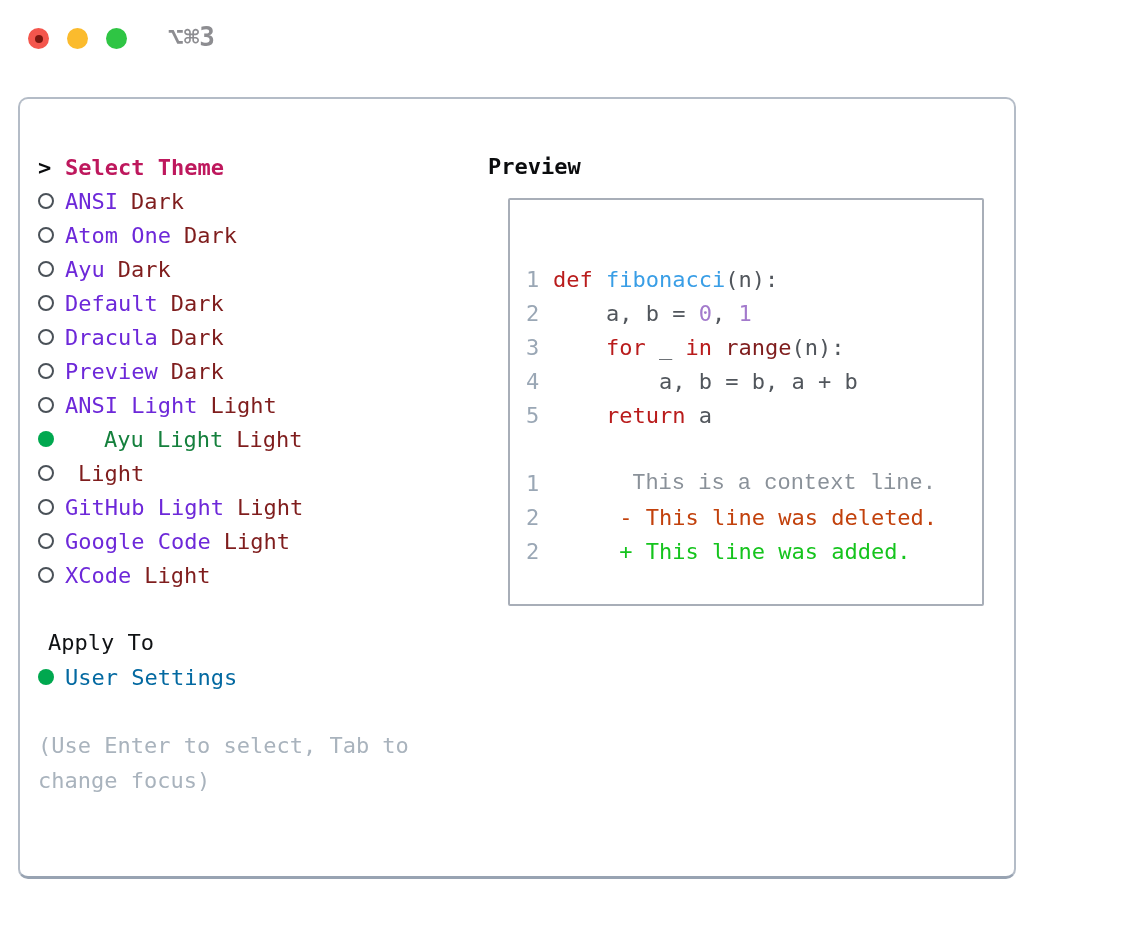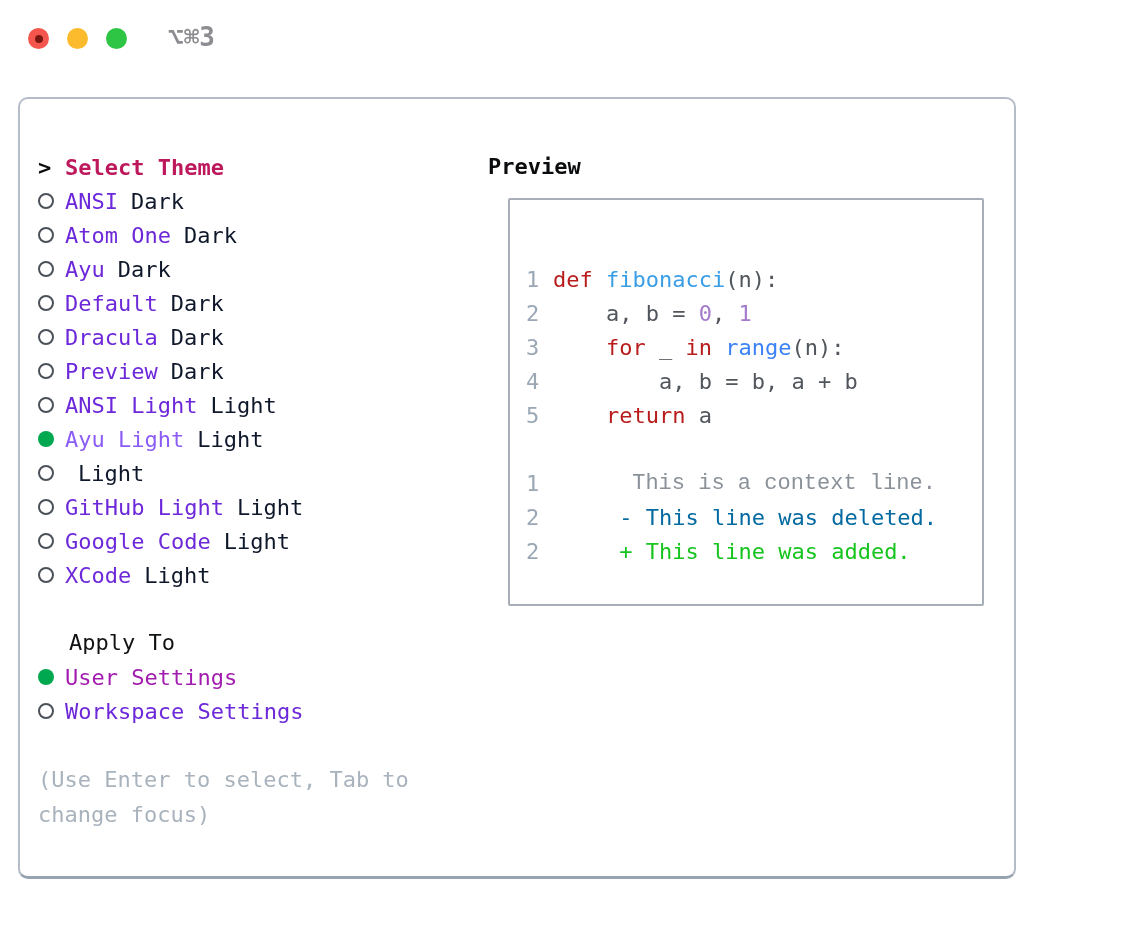--- a/index.html
+++ b/index.html
@@ -24,41 +24,41 @@
 
   
   .left{position:absolute;left:18px;top:51px;width:440px;font-size:22px;color:#383e46;}
   .row{display:flex;align-items:center;height:34px;white-space:pre;}
   .marker{width:27px;flex:0 0 27px;display:flex;align-items:center;}
   .cursor{font-weight:bold;color:#0b0c0e;}
   .ring{width:12px;height:12px;border:2.5px solid #4a5158;border-radius:50%;}
   .dotfill{width:16px;height:16px;border-radius:50%;background:#00a84f;}
   .hlabel{font-weight:bold;color:#be185d;}
   .name{color:#6d28d9;}
-  .variant{color:#0f172a;margin-left:13px;}
-  .theme-row.selected .name{color:#8b5cf6;}
-  .apply-header{margin-left:31px;margin-top:34px;height:34px;line-height:34px;color:#101214;}
-  .apply-row.selected .name{color:#a21caf;}
+  .variant{color:#7f1d1d;margin-left:13px;}
+  .theme-row.selected .name{color:#15803d;margin-left:39px;}
+  .apply-header{margin-left:10px;margin-top:34px;height:34px;line-height:34px;color:#101214;}
+  .apply-row.selected .name{color:#0369a1;}
   .hint{margin-top:34px;max-width:398px;line-height:35px;color:#a9b3bd;}
 
   
   .ptitle{position:absolute;left:468px;top:51px;height:34px;line-height:34px;
           font-size:22px;font-weight:bold;color:#0b0c0e;}
   .pbox{position:absolute;left:488px;top:99px;width:472px;height:404px;
         border:2px solid #a8aeb8;border-radius:2px;background:#ffffff;}
   .pcode{padding:28px 10px 0 16px;font-size:22px;}
   .pline{display:flex;height:34px;align-items:center;white-space:pre;}
   .ln{flex:0 0 27px;color:#9aa7b5;}
   .tk-kw{color:#b91c1c;}
   .tk-fn{color:#399ee6;}
   .tk-num{color:#a37acc;}
-  .tk-rng{color:#3b82f6;}
+  .tk-rng{color:#7f1d1d;}
   .tk-fg{color:#51565c;}
   .tk-ctx{color:#8a9199;font-family:Liberation Mono, monospace;}
-  .tk-del{color:#0369a1;}
+  .tk-del{color:#c2410c;}
   .tk-add{color:#15c41d;}
 </style>
 </head>
 <body>
 
 <div class="window">
 
   <div class="titlebar">
     <div class="lights">
       <span class="light red">
@@ -90,21 +90,20 @@
           <div class="row theme-row"><span class="marker"><span class="ring"></span></span><span class="variant">Light</span></div>
           <div class="row theme-row"><span class="marker"><span class="ring"></span></span><span class="name">GitHub Light</span><span class="variant">Light</span></div>
           <div class="row theme-row"><span class="marker"><span class="ring"></span></span><span class="name">Google Code</span><span class="variant">Light</span></div>
           <div class="row theme-row"><span class="marker"><span class="ring"></span></span><span class="name">XCode</span><span class="variant">Light</span></div>
         </div>
 
       <div class="apply-header">Apply To</div>
 
       <div id="apply-list">
           <div class="row apply-row selected"><span class="marker"><span class="dotfill"></span></span><span class="name">User Settings</span></div>
-          <div class="row apply-row"><span class="marker"><span class="ring"></span></span><span class="name">Workspace Settings</span></div>
         </div>
 
       <div class="hint">(Use Enter to select, Tab to change focus)</div>
     </div>
 
     <div class="ptitle">Preview</div>
 
     <div class="pbox">
       <div class="pcode" id="preview-lines">
           <div class="pline"><span class="ln"></span></div>

